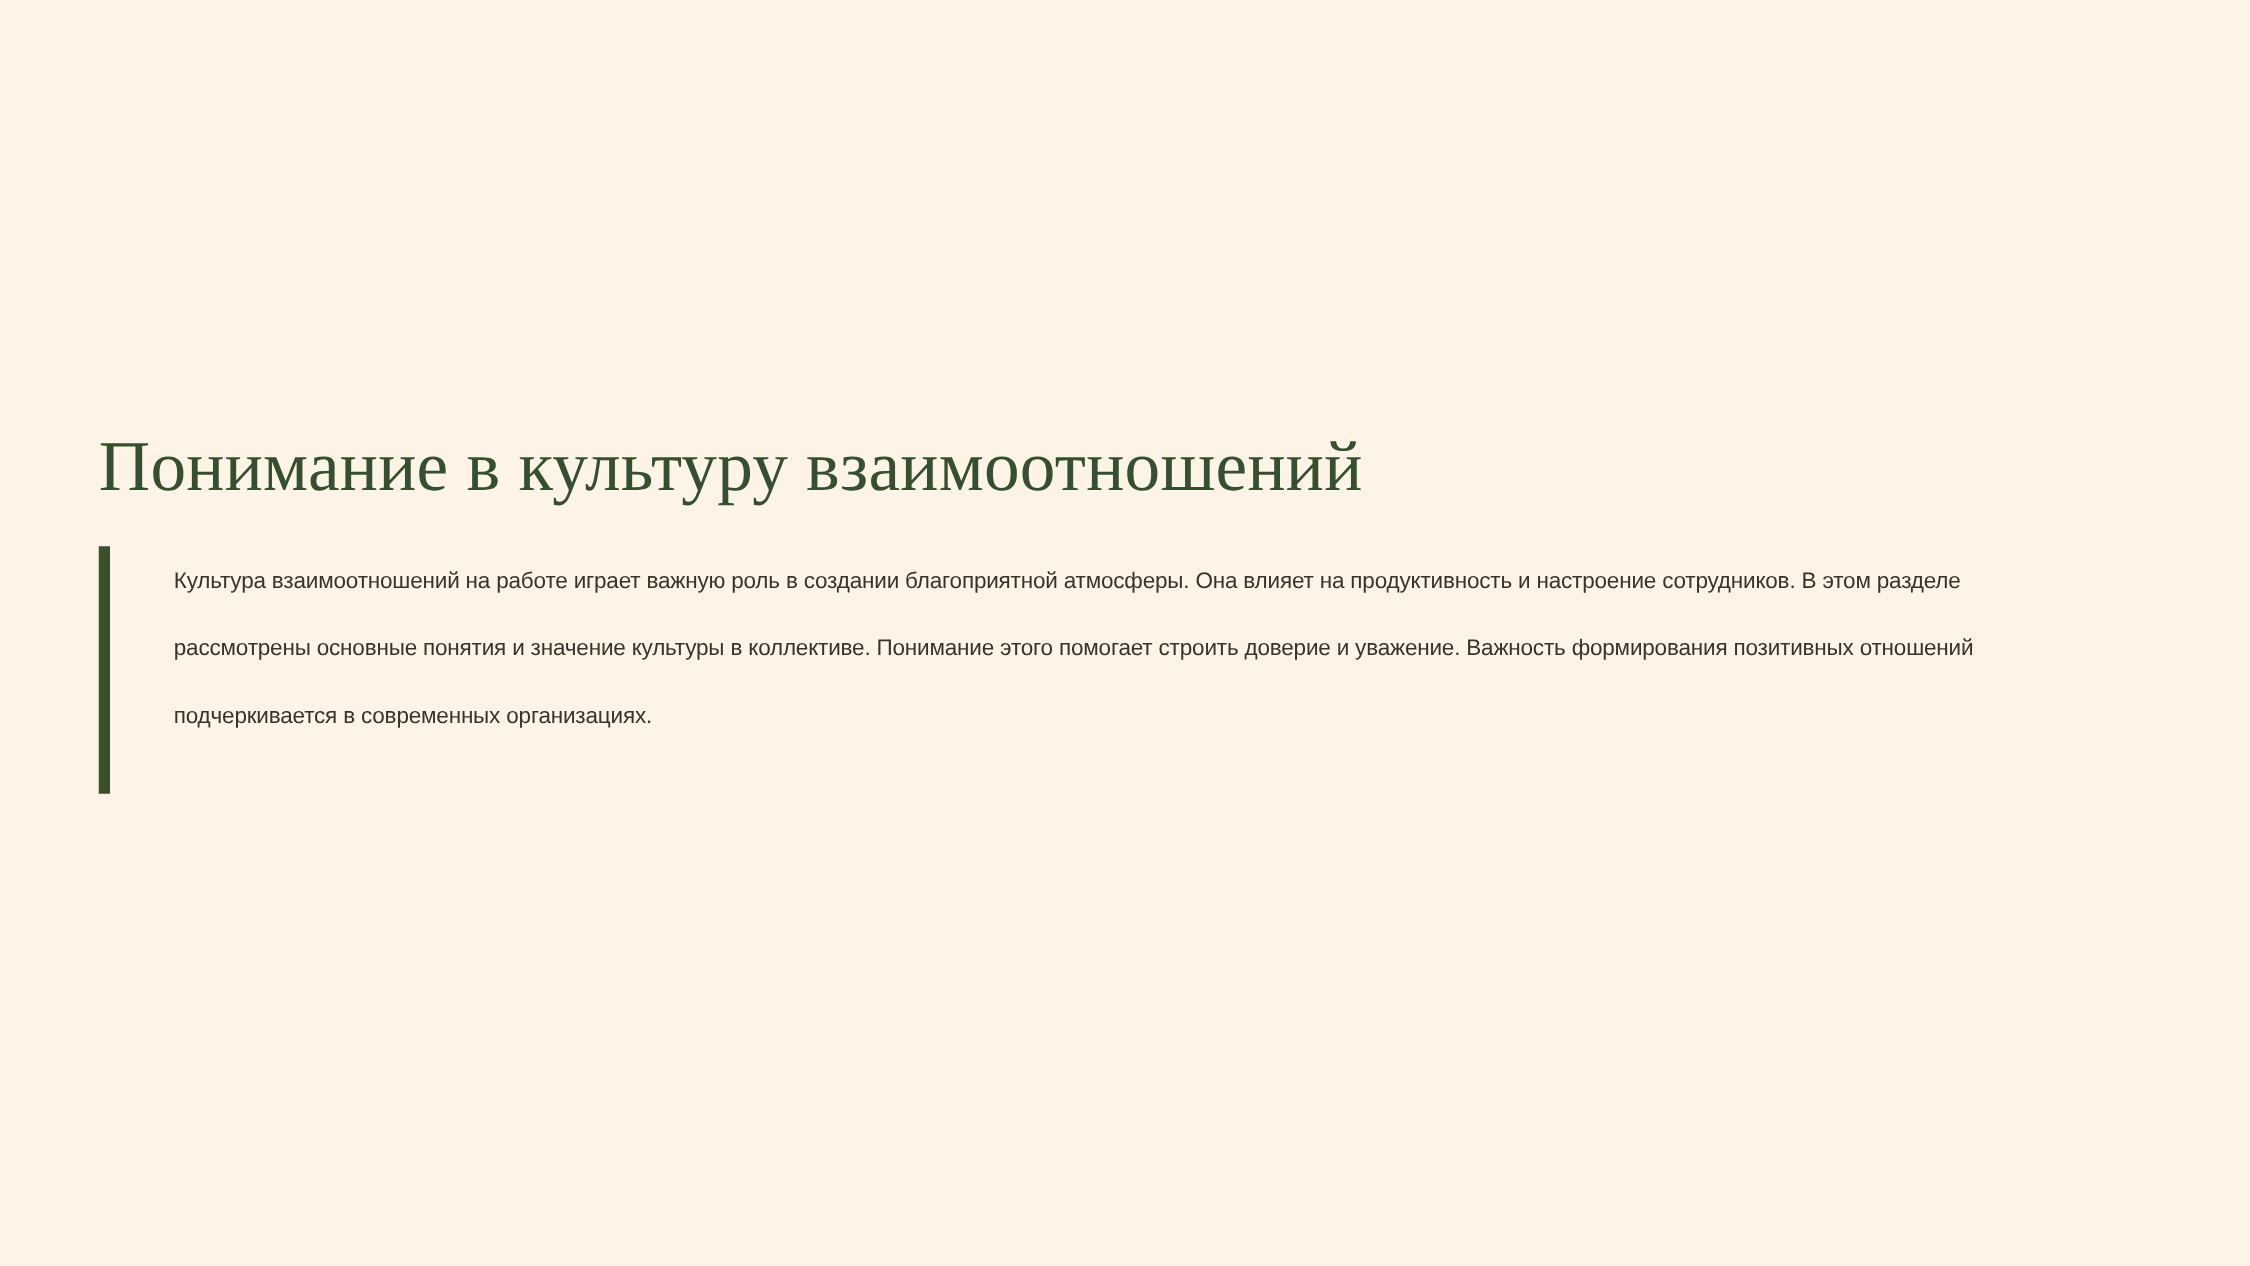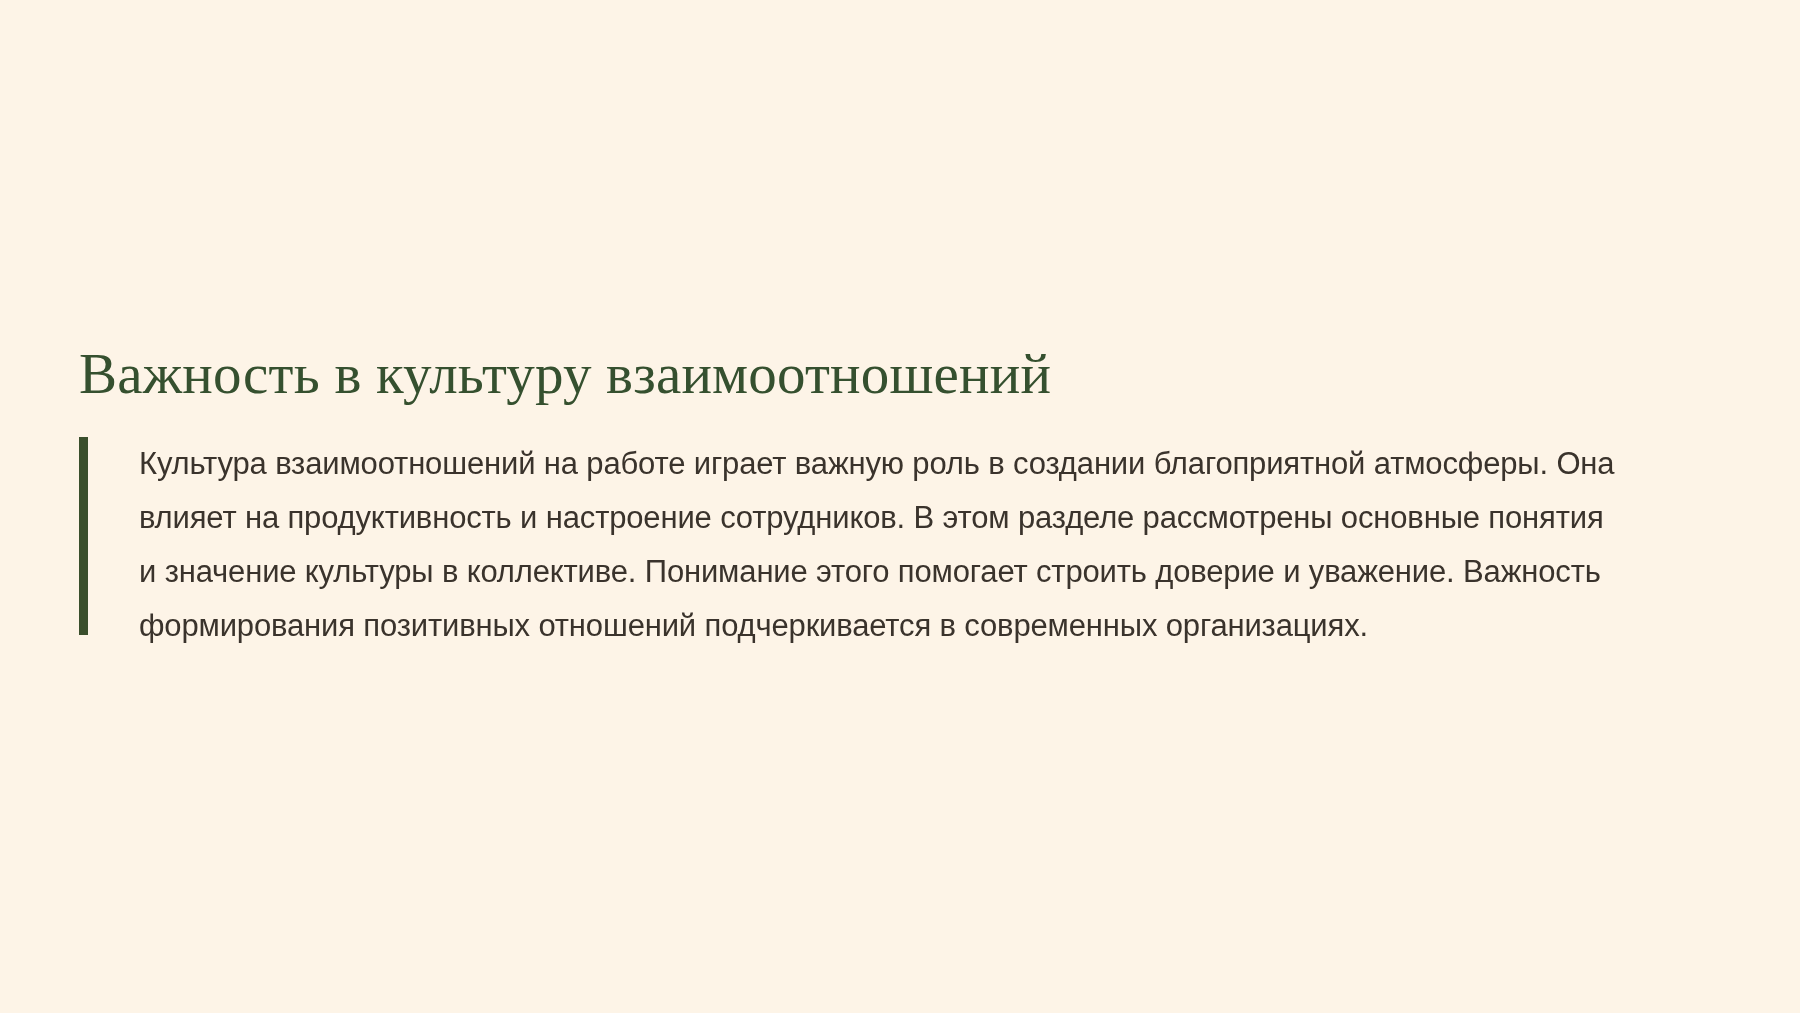--- a/index.html
+++ b/index.html
@@ -56,36 +56,36 @@
     width: 9px;
     height: 198px;
     background: #3A4F2C;
   }
 
   .body-paragraph {
     margin: 0;
     padding: 0;
     font-family: "Liberation Sans", "DejaVu Sans", sans-serif;
     font-weight: 400;
-    font-size: 31px;
+    font-size: 18px;
     line-height: 54px;
     color: #3A332C;
     max-width: 1485px;
     text-align: left;
     letter-spacing: -0.15px;
   }
 </style>
 </head>
 <body>
 
 <div class="page">
 
   <div class="content-block">
 
-    <h1 class="section-title">Важность в культуру взаимоотношений</h1>
+    <h1 class="section-title">Понимание в культуру взаимоотношений</h1>
 
     <div class="quote-wrap">
       <div class="accent-bar"></div>
       <p class="body-paragraph">Культура взаимоотношений на работе играет важную роль в создании благоприятной атмосферы. Она влияет на продуктивность и настроение сотрудников. В этом разделе рассмотрены основные понятия и значение культуры в коллективе. Понимание этого помогает строить доверие и уважение. Важность формирования позитивных отношений подчеркивается в современных организациях.</p>
     </div>
 
   </div>
 
 </div>
 

